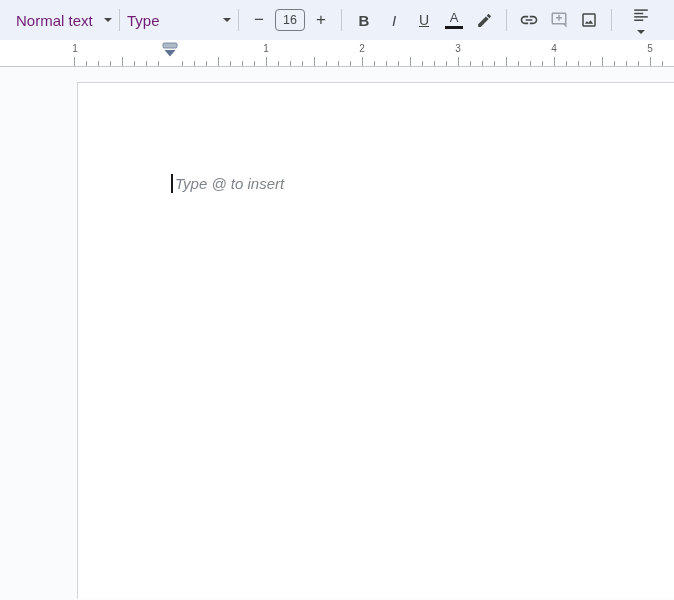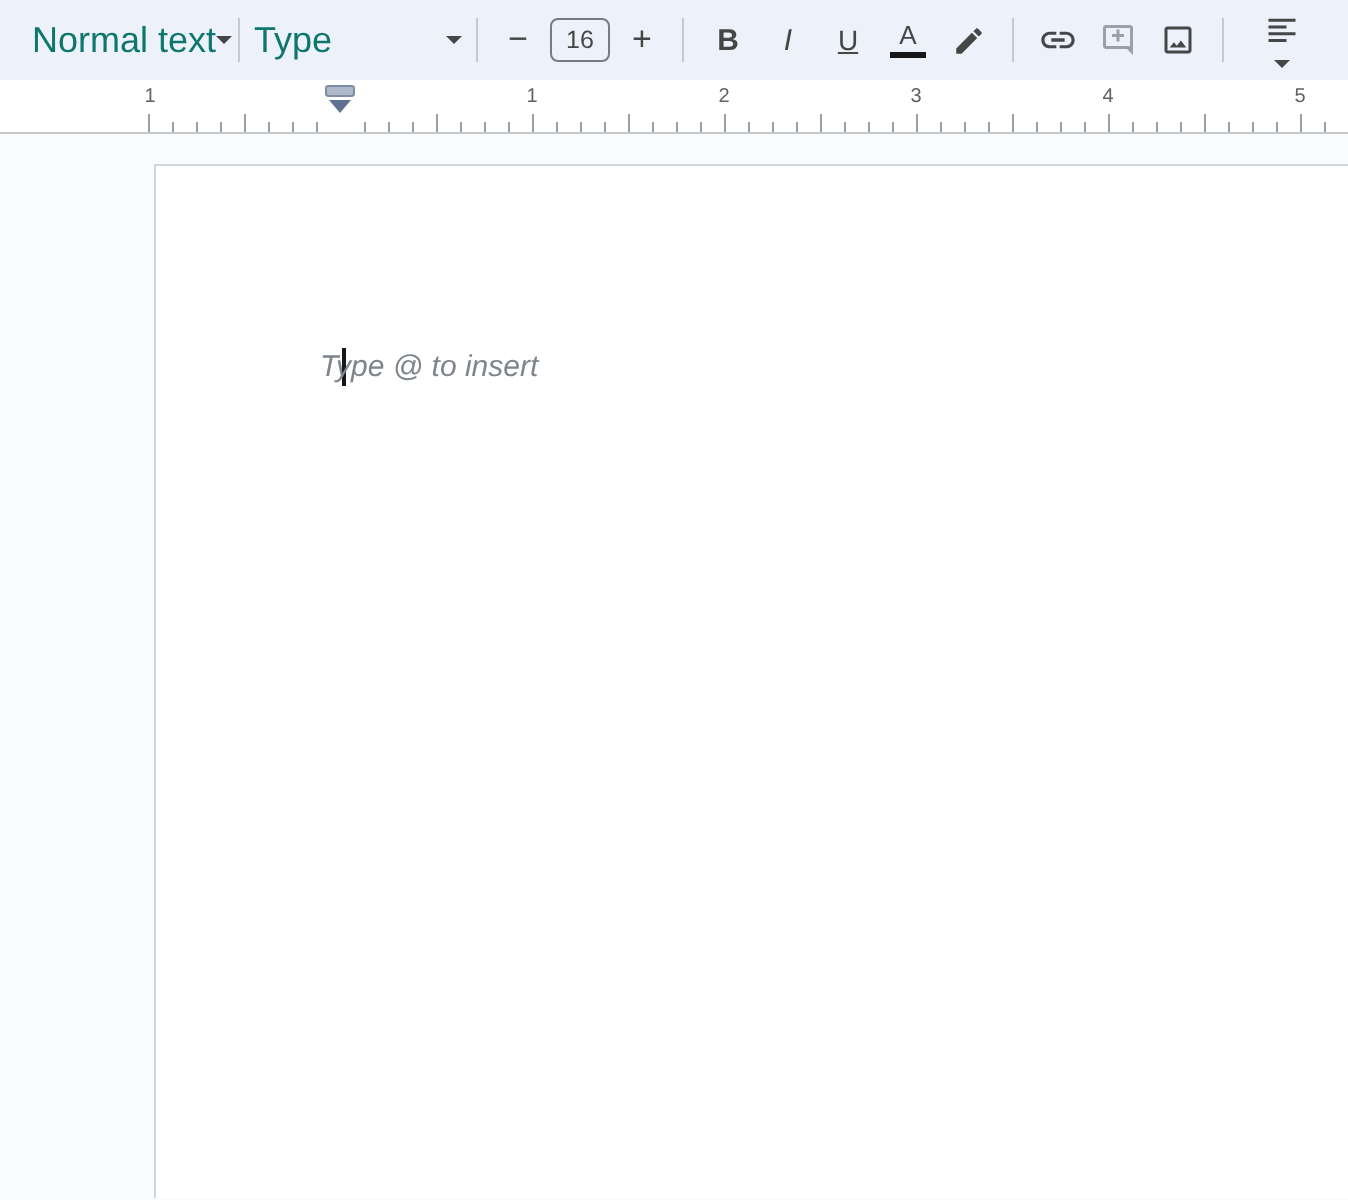--- a/index.html
+++ b/index.html
@@ -4,21 +4,21 @@
 <style>
   * { margin:0; padding:0; box-sizing:border-box; }
   html,body { width:674px; height:600px; overflow:hidden;
     font-family:"Liberation Sans", sans-serif; background:#f9fbfd; }
 
   
   .toolbar { height:40px; background:#edf2fa; display:flex; align-items:center;
     padding:0 6px 0 16px; }
   .tb-sep { width:1px; height:22px; background:#c6cacf; margin:0 7px; flex:none; }
   .dd { display:flex; align-items:center; height:28px; border-radius:4px;
-    color:#0f766e; font-size:18px; cursor:pointer; flex:none;justify-content:space-between; }
+    color:#701a75; font-size:15px; cursor:pointer; flex:none;justify-content:space-between; }
   .dd-styles { width:96px; }
   .dd-font { width:104px; }
   .dd-label { flex:1; white-space:nowrap; }
   .caret-down { width:0; height:0; border-left:4px solid transparent;
     border-right:4px solid transparent; border-top:4.5px solid #444746; flex:none; }
   .tb-btn { width:30px; height:28px; display:flex; flex-direction:column;
     align-items:center; justify-content:center; color:#444746; border-radius:4px;
     cursor:pointer; flex:none; font-size:15px; }
   .minus-plus { font-size:17px; width:26px; }
   .font-size-box { width:30px; height:22px; border:1px solid #767b81; border-radius:4px;
@@ -42,21 +42,21 @@
   .tick-major { height:9px; }
   .indent-marker { position:absolute; top:2px; transform:translateX(-50%); z-index:2;
     cursor:pointer; }
 
   
   .canvas { position:relative; height:532px; background:#f9fbfd; overflow:hidden; }
   .page { position:absolute; left:77px; top:15px; width:816px; height:1056px;
     background:#ffffff; border:1px solid #d2d5d9; }
   .doc-caret { position:absolute; left:93px; top:91px; width:2px; height:19px;
     background:#17171a; }
-  .placeholder-text { position:absolute; left:82px; top:91px; font-size:15px;
+  .placeholder-text { position:absolute; left:97px; top:91px; font-size:15px;
     line-height:19px; font-style:italic; color:#7e858c; white-space:nowrap; }
 
   svg { display:block; }
 </style>
 </head>
 <body>
 
 <div class="toolbar">
 
   <div class="dd dd-styles">

